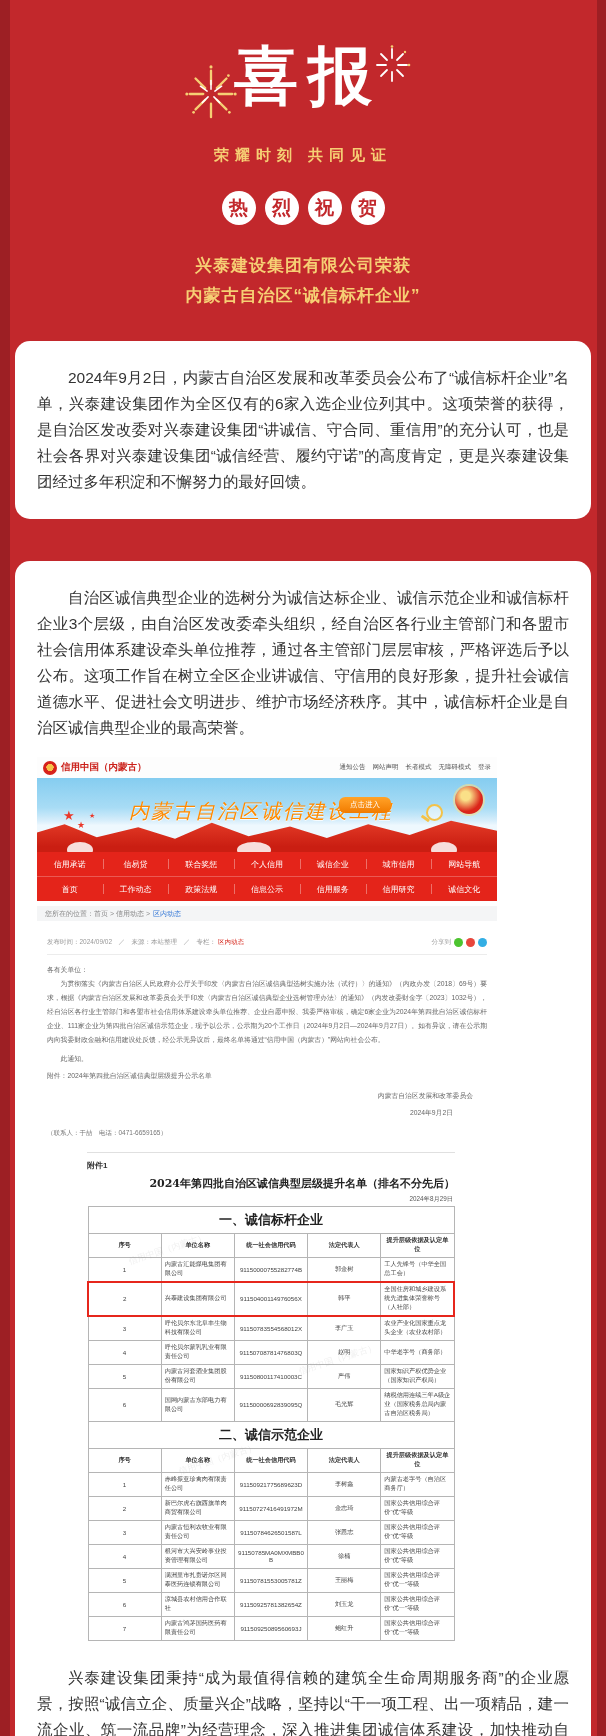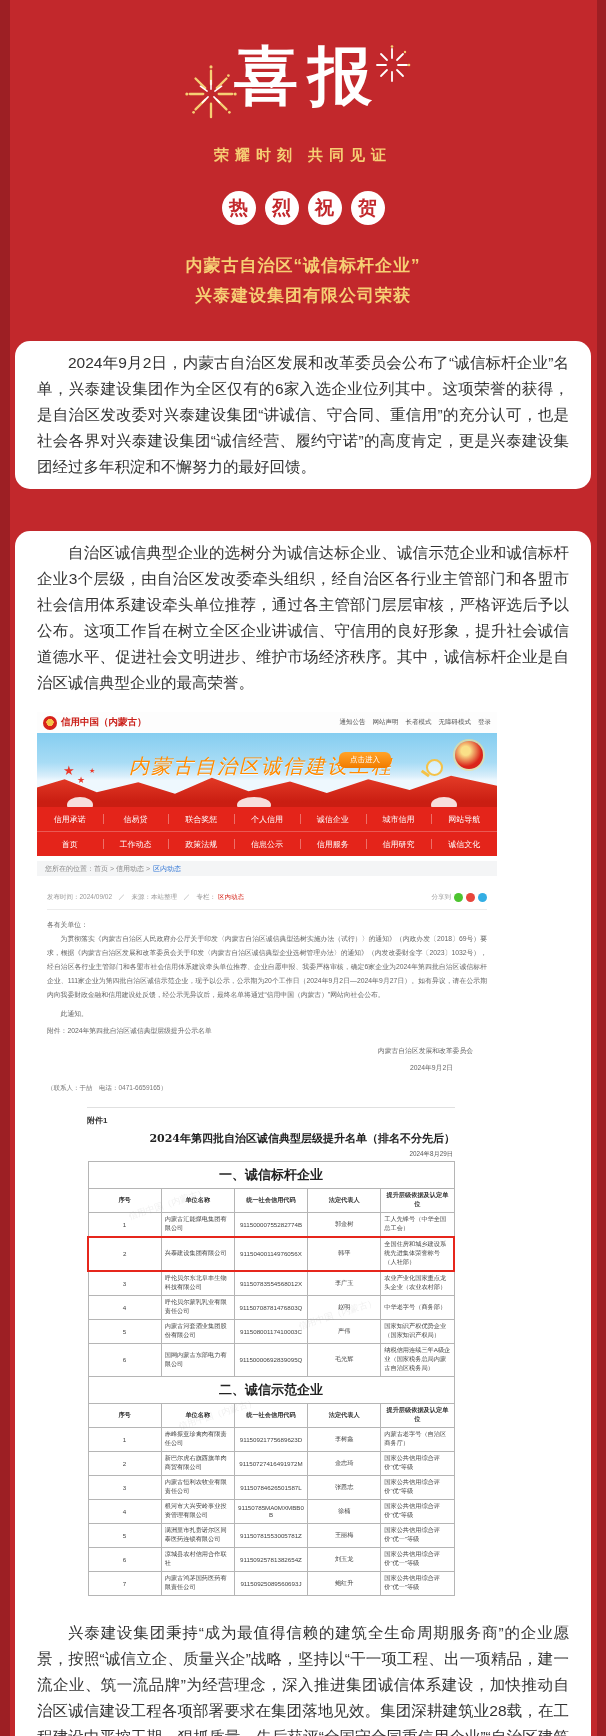--- a/index.html
+++ b/index.html
@@ -27,21 +27,21 @@
   .slogan{margin-top:38px;color:#f6cf74;font-size:15px;font-weight:bold;letter-spacing:6px;}
   .badges{display:flex;justify-content:center;gap:9px;margin-top:26px;}
   .badge{
     width:34px;height:34px;border-radius:50%;display:flex;align-items:center;justify-content:center;
     font-size:19px;font-weight:bold;color:#c2282c;background:#ffffff;
   }
   .honor{margin-top:26px;color:#f6cf74;font-size:17px;font-weight:bold;line-height:30px;letter-spacing:1px;}
 
   
   .card{
-    margin:0 15px;background:#ffffff;border-radius:15px;padding:9px 22px;
+    margin:0 15px;background:#ffffff;border-radius:15px;padding:24px 22px;
     position:relative;z-index:2;
   }
   .card1{margin-top:30px;}
   .card2{margin-top:42px;padding-bottom:26px;}
   .para{
     font-size:15.5px;line-height:1.68;color:#333;text-align:justify;text-indent:2em;margin:0;
   }
 
   
   .shot{width:460px;margin:16px 0 24px 0;position:relative;filter:saturate(1.02);}
@@ -183,22 +183,22 @@
 
       <div class="badge">烈</div>
 
       <div class="badge">祝</div>
 
       <div class="badge">贺</div>
 
   </div>
 
   <div class="honor">
+    <div>兴泰建设集团有限公司荣获</div>
     <div>内蒙古自治区“诚信标杆企业”</div>
-    <div>兴泰建设集团有限公司荣获</div>
   </div>
 </div>
 
 <div class="card card1">
   <p class="para">2024年9月2日，内蒙古自治区发展和改革委员会公布了“诚信标杆企业”名单，兴泰建设集团作为全区仅有的6家入选企业位列其中。这项荣誉的获得，是自治区发改委对兴泰建设集团“讲诚信、守合同、重信用”的充分认可，也是社会各界对兴泰建设集团“诚信经营、履约守诺”的高度肯定，更是兴泰建设集团经过多年积淀和不懈努力的最好回馈。</p>
 </div>
 
 <div class="card card2">
   <p class="para">自治区诚信典型企业的选树分为诚信达标企业、诚信示范企业和诚信标杆企业3个层级，由自治区发改委牵头组织，经自治区各行业主管部门和各盟市社会信用体系建设牵头单位推荐，通过各主管部门层层审核，严格评选后予以公布。这项工作旨在树立全区企业讲诚信、守信用的良好形象，提升社会诚信道德水平、促进社会文明进步、维护市场经济秩序。其中，诚信标杆企业是自治区诚信典型企业的最高荣誉。</p>
 

